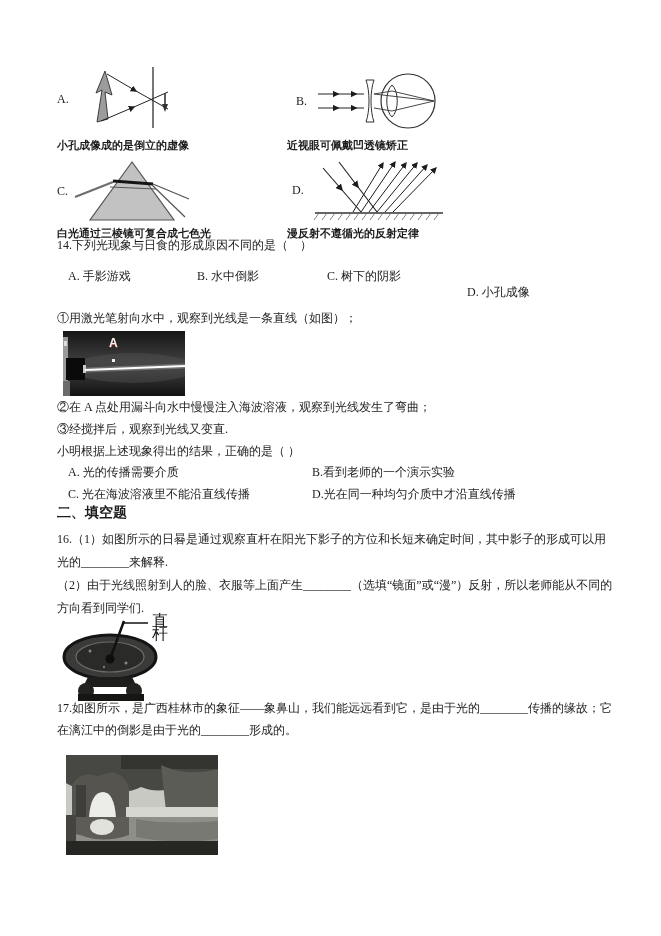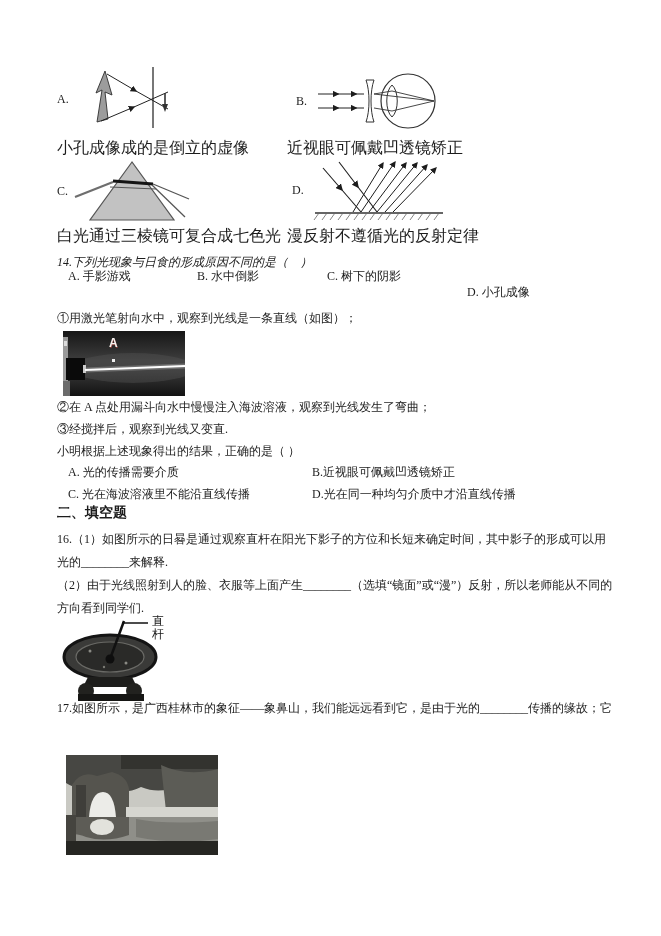--- a/index.html
+++ b/index.html
@@ -3,30 +3,30 @@
 <meta charset="utf-8">
 <style>
   html,body{margin:0;padding:0;background:#ffffff;}
   .page{
     position:relative;width:661px;height:936px;background:#ffffff;overflow:hidden;
     font-family:"Liberation Serif","DejaVu Serif",serif;color:#1c1c1c;font-size:12px;
   }
   .abs{position:absolute;white-space:nowrap;}
   .figcell{position:absolute;display:flex;align-items:center;gap:5px;}
   .figlabel{font-size:12px;color:#1c1c1c;}
-  .caption{position:absolute;white-space:nowrap;font-size:16px;}
+  .caption{position:absolute;white-space:nowrap;font-size:11px;font-weight:bold;}
   .opt{position:absolute;white-space:nowrap;}
   .sect{font-weight:bold;font-size:14px;}
   .photo{position:absolute;}
   .photo-a{
     position:absolute;left:46px;top:5px;color:#f6f3f0;font-weight:bold;font-size:12px;
     font-family:"Liberation Sans","DejaVu Sans",sans-serif;text-shadow:0.5px 0.5px 0 #8a3a34;
   }
   .vlabel{
-    position:absolute;width:13px;line-height:12.5px;font-size:12px;word-break:break-all;
+    position:absolute;width:13px;line-height:12.5px;font-size:16px;word-break:break-all;
     color:#161616;
   }
   svg{display:block;}
 </style>
 </head>
 <body>
 
 <div class="page">
 
   <svg width="0" height="0" style="position:absolute" aria-hidden="true">
@@ -97,21 +97,21 @@
         <line x1="68" y1="54" x2="108" y2="5" stroke="#1c1c1c" stroke-width="1" marker-end="url(#ah)"></line>
         <line x1="76" y1="54" x2="118" y2="7" stroke="#1c1c1c" stroke-width="1" marker-end="url(#ah)"></line>
         <line x1="84" y1="54" x2="127" y2="10" stroke="#1c1c1c" stroke-width="1" marker-end="url(#ah)"></line>
       </svg>
     </span>
   </div>
 
   <div class="caption" style="left:57px;top:226px;">白光通过三棱镜可复合成七色光</div>
   <div class="caption" style="left:287px;top:226px;">漫反射不遵循光的反射定律</div>
 
-  <div class="abs" style="left:57px;top:254px;font-style:italic;">14.下列光现象与日食的形成原因不同的是（　）</div>
+  <div class="abs" style="left:57px;top:237px;">14.下列光现象与日食的形成原因不同的是（　）</div>
   <div class="opt" style="left:68px;top:268px;">A. 手影游戏</div>
   <div class="opt" style="left:197px;top:268px;">B. 水中倒影</div>
   <div class="opt" style="left:327px;top:268px;">C. 树下的阴影</div>
   <div class="opt" style="left:467px;top:268px;margin-top:16px;">D. 小孔成像</div>
 
   <div class="abs" style="left:57px;top:310px;">①用激光笔射向水中，观察到光线是一条直线（如图）；</div>
 
   <div class="photo" style="left:63px;top:331px;width:122px;height:65px;">
     <svg width="122" height="65" viewBox="0 0 122 65">
       <defs>
@@ -133,21 +133,21 @@
       <line x1="22" y1="39" x2="122" y2="35" stroke="#fdfdfd" stroke-width="2.2"></line>
       <rect x="49" y="28" width="3" height="3" fill="#eeeeee"></rect>
     </svg>
     <span class="photo-a">A</span>
   </div>
 
   <div class="abs" style="left:57px;top:399px;">②在 A 点处用漏斗向水中慢慢注入海波溶液，观察到光线发生了弯曲；</div>
   <div class="abs" style="left:57px;top:443px;">小明根据上述现象得出的结果，正确的是（ ）</div>
   <div class="abs" style="left:57px;top:421px;">③经搅拌后，观察到光线又变直.</div>
   <div class="opt" style="left:68px;top:464px;">A. 光的传播需要介质</div>
-  <div class="opt" style="left:312px;top:464px;">B.近视眼可佩戴凹透镜矫正</div>
+  <div class="opt" style="left:312px;top:464px;">B.看到老师的一个演示实验</div>
   <div class="opt" style="left:68px;top:486px;">C. 光在海波溶液里不能沿直线传播</div>
   <div class="opt" style="left:312px;top:486px;font-family:Liberation Serif, serif;">D.光在同一种均匀介质中才沿直线传播</div>
 
   <div class="abs sect" style="left:57px;top:504px;">二、填空题</div>
 
   <div class="abs" style="left:57px;top:531px;">16.（1）如图所示的日晷是通过观察直杆在阳光下影子的方位和长短来确定时间，其中影子的形成可以用</div>
   <div class="abs" style="left:57px;top:554px;">光的________来解释.</div>
   <div class="abs" style="left:57px;top:577px;">（2）由于光线照射到人的脸、衣服等上面产生________（选填“镜面”或“漫”）反射，所以老师能从不同的</div>
   <div class="abs" style="left:57px;top:600px;">方向看到同学们.</div>
 
@@ -163,20 +163,21 @@
       <line x1="62" y1="10" x2="88" y2="10" stroke="#111" stroke-width="1.5"></line>
       <path d="M28,64 H72 L77,74 H23 Z" fill="#1d1d1b"></path>
       <circle cx="26" cy="78" r="8" fill="#22221f"></circle>
       <circle cx="74" cy="78" r="8" fill="#22221f"></circle>
       <rect x="18" y="81" width="66" height="7" fill="#161614"></rect>
     </svg>
     <div class="vlabel" style="left:92px;top:2px;">直杆</div>
   </div>
 
   <div class="abs" style="left:57px;top:700px;">17.如图所示，是广西桂林市的象征——象鼻山，我们能远远看到它，是由于光的________传播的缘故；它</div>
+  <div class="abs" style="left:57px;top:722px;">在漓江中的倒影是由于光的________形成的。</div>
 
   <div class="photo" style="left:66px;top:755px;width:152px;height:100px;">
     <svg width="152" height="100" viewBox="0 0 152 100">
       <rect width="152" height="100" fill="#c9c9c3"></rect>
       <path d="M0,0 H152 V30 Q130,38 112,30 Q95,40 75,32 Q55,42 35,30 Q15,38 0,28 Z" fill="#474743"></path>
       <rect x="55" y="0" width="97" height="14" fill="#33332f"></rect>
       <path d="M95,10 Q120,22 152,14 V58 Q125,64 100,56 Z" fill="#5c5c56"></path>
       <path d="M6,62 V30 Q15,15 31,21 L46,17 Q61,21 63,34 V62 Z" fill="#55544e"></path>
       <rect x="10" y="30" width="10" height="32" fill="#3f3e3a"></rect>
       <path d="M23,62 Q25,37 37,37 Q48,37 50,62 Z" fill="#ecece8"></path>

